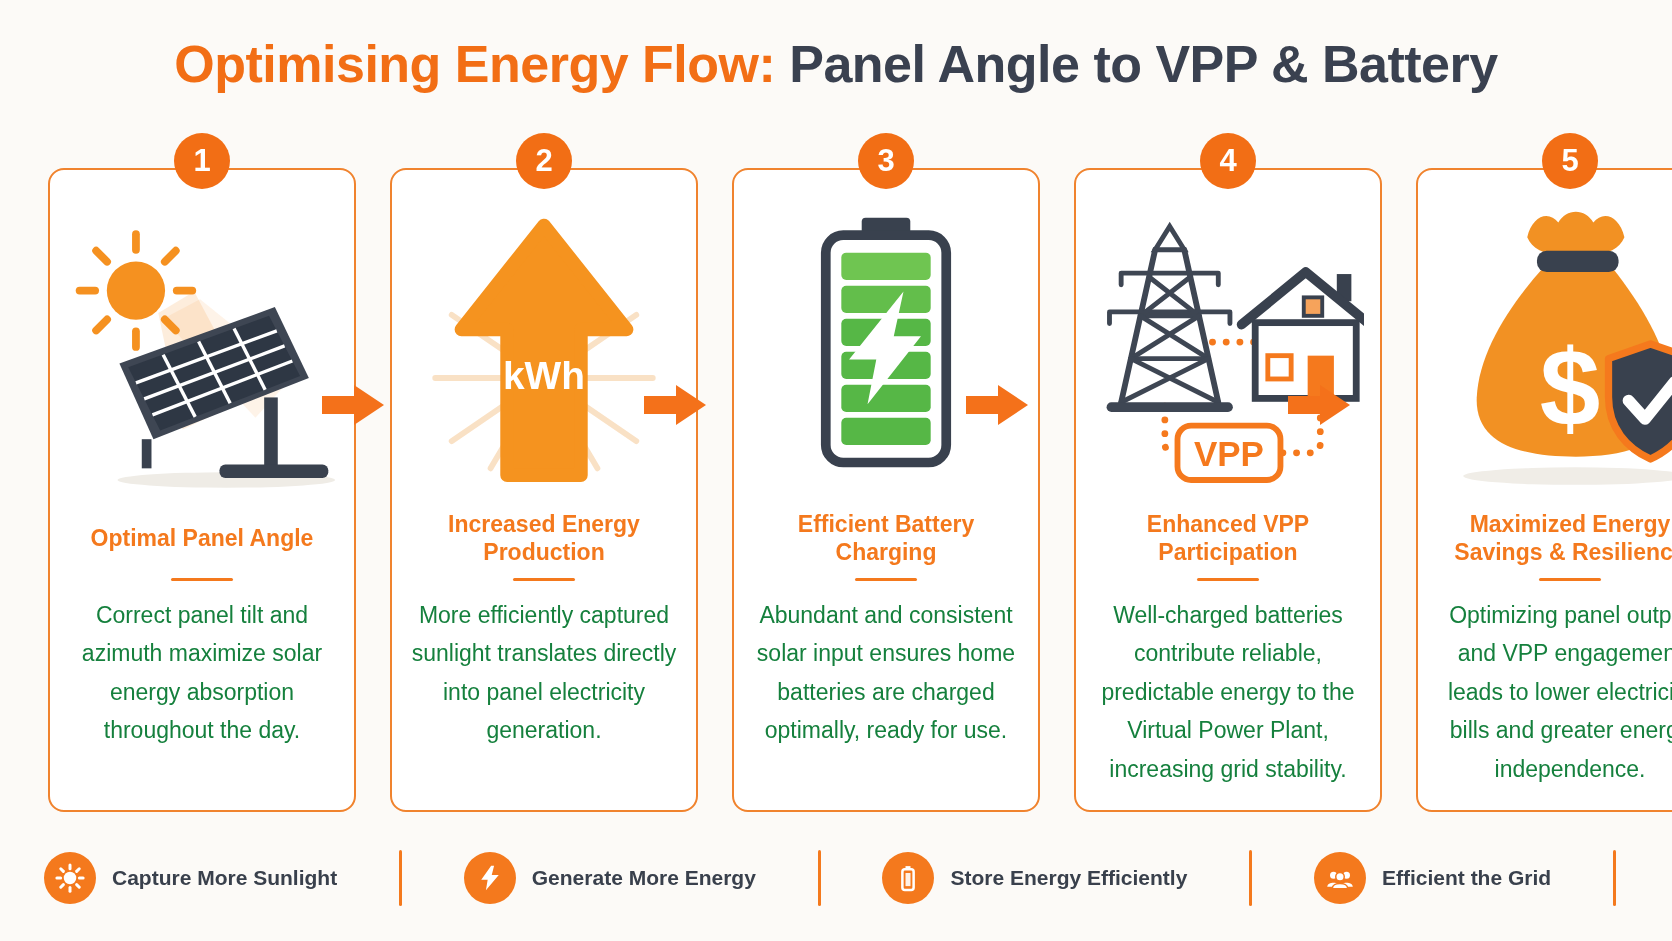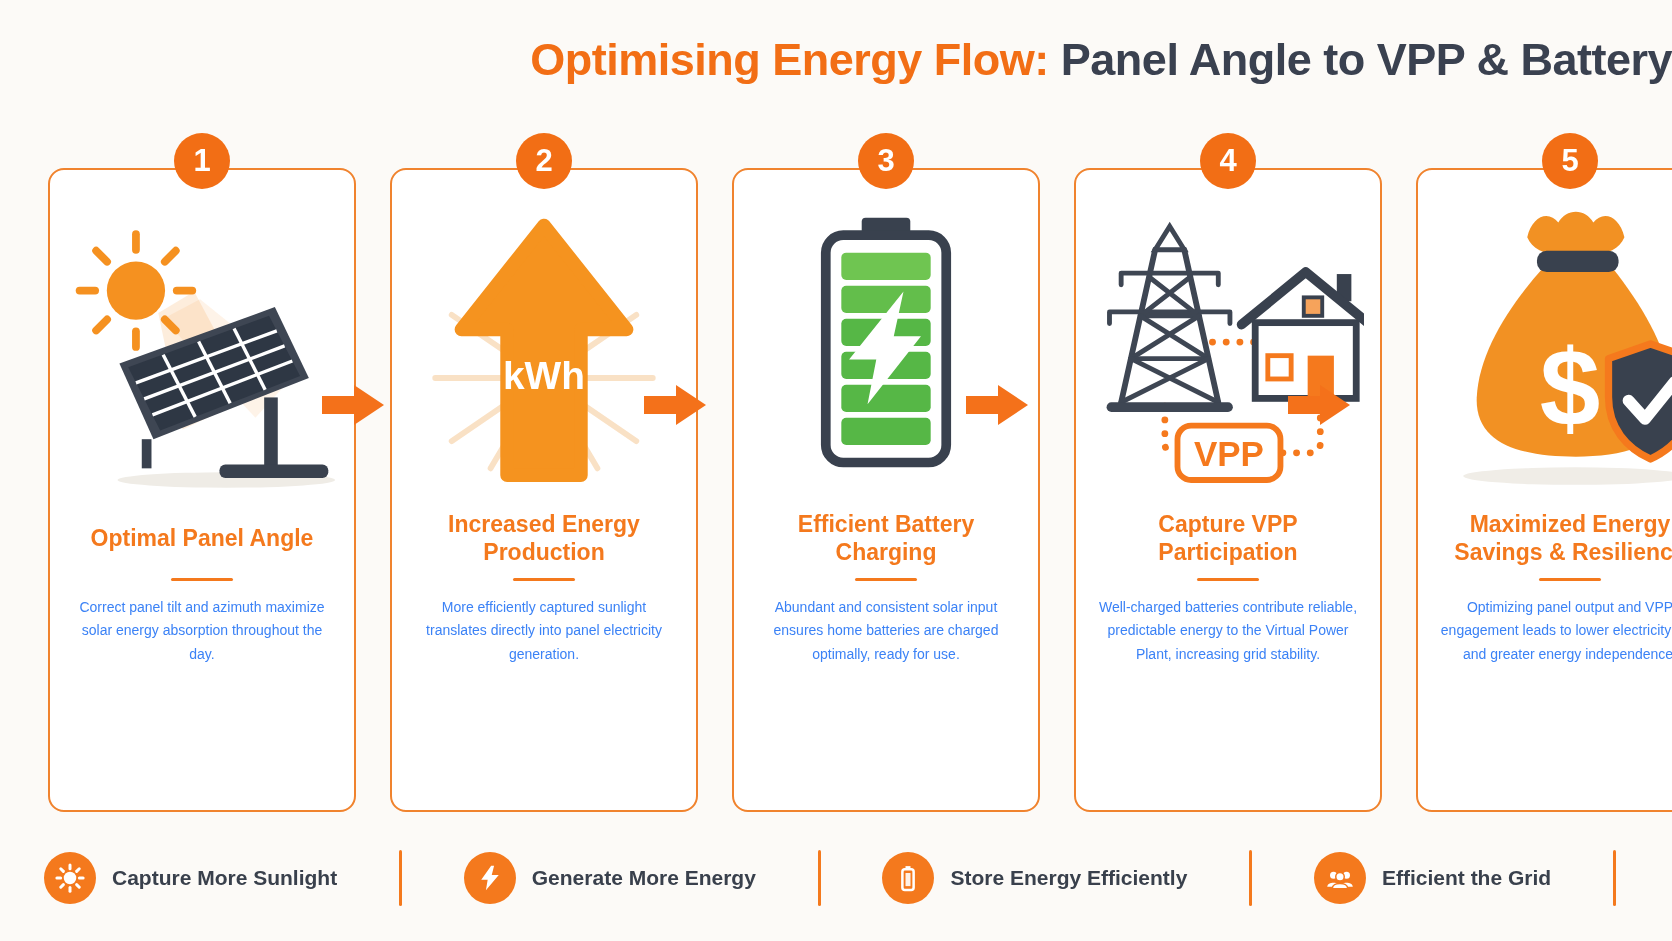--- a/index.html
+++ b/index.html
@@ -8,21 +8,21 @@
     background:#FCFAF7;
     font-family:"Liberation Sans", sans-serif;
     position:relative;
     overflow:hidden;
   }
   .page { position:absolute; inset:0; }
 
   
   .title {
     position:absolute; top:34px; left:0; width:100%;
-    text-align:right; font-size:45px; font-weight:bold; letter-spacing:-0.5px;
+    text-align:center; font-size:52px; font-weight:bold; letter-spacing:-0.5px;
     white-space:nowrap;
   }
   .title .t1 { color:#F26E15; }
   .title .t2 { color:#3A4150; }
 
   
   .cards-row {
     position:absolute; left:48px; right:48px; top:168px; height:644px;
     display:flex; gap:34px;
   }
@@ -40,21 +40,21 @@
     z-index:3;
   }
   .icon-wrap { height:296px; display:flex; align-items:flex-end; justify-content:center;text-align:right; }
   .heading {
     min-height:60px; margin-top:16px;
     display:flex; align-items:center; justify-content:center;
     text-align:center; color:#F4791D; font-size:23px; font-weight:bold; line-height:1.22;
   }
   .hr { width:62px; height:3px; background:#F4791D; margin:10px auto 15px; border-radius:2px; }
   .body-text {
-    text-align:center; color:#3b82f6; font-size:14px; line-height:1.67;
+    text-align:center; color:#15803d; font-size:23px; line-height:1.67;
     padding:0 2px;
   }
 
   
   .flow-arrow { position:absolute; top:385px; width:62px; height:40px; z-index:4; }
   .fa1 { left:322px; } .fa2 { left:644px; } .fa3 { left:966px; } .fa4 { left:1288px; }
 
   
   .footer {
     position:absolute; top:846px; left:44px; right:56px; height:64px;
@@ -197,21 +197,21 @@
             <rect x="21" y="92" width="24" height="24" fill="#FFFFFF" stroke="#F5791D" stroke-width="5"></rect>
             <rect x="58" y="32" width="19" height="19" fill="#F6A35B" stroke="#39414E" stroke-width="4"></rect>
           </g>
 
           <g>
             <rect x="88" y="234" width="106" height="56" rx="14" fill="#FFFFFF" stroke="#F5791D" stroke-width="6"></rect>
             <text x="141" y="276" text-anchor="middle" font-size="36" font-weight="bold" fill="#F5791D">VPP</text>
           </g>
         </svg>
       </div>
-      <div class="heading">Capture VPP Participation</div>
+      <div class="heading">Enhanced VPP Participation</div>
       <div class="hr"></div>
       <div class="body-text">Well-charged batteries contribute reliable, predictable energy to the Virtual Power Plant, increasing grid stability.</div>
     </div>
 
     <div class="card">
       <div class="badge">5</div>
       <div class="icon-wrap">
         <svg width="272" height="296" viewBox="0 0 280 300">
           <ellipse cx="145" cy="286" rx="115" ry="9" fill="#F0EDE7"></ellipse>
 

